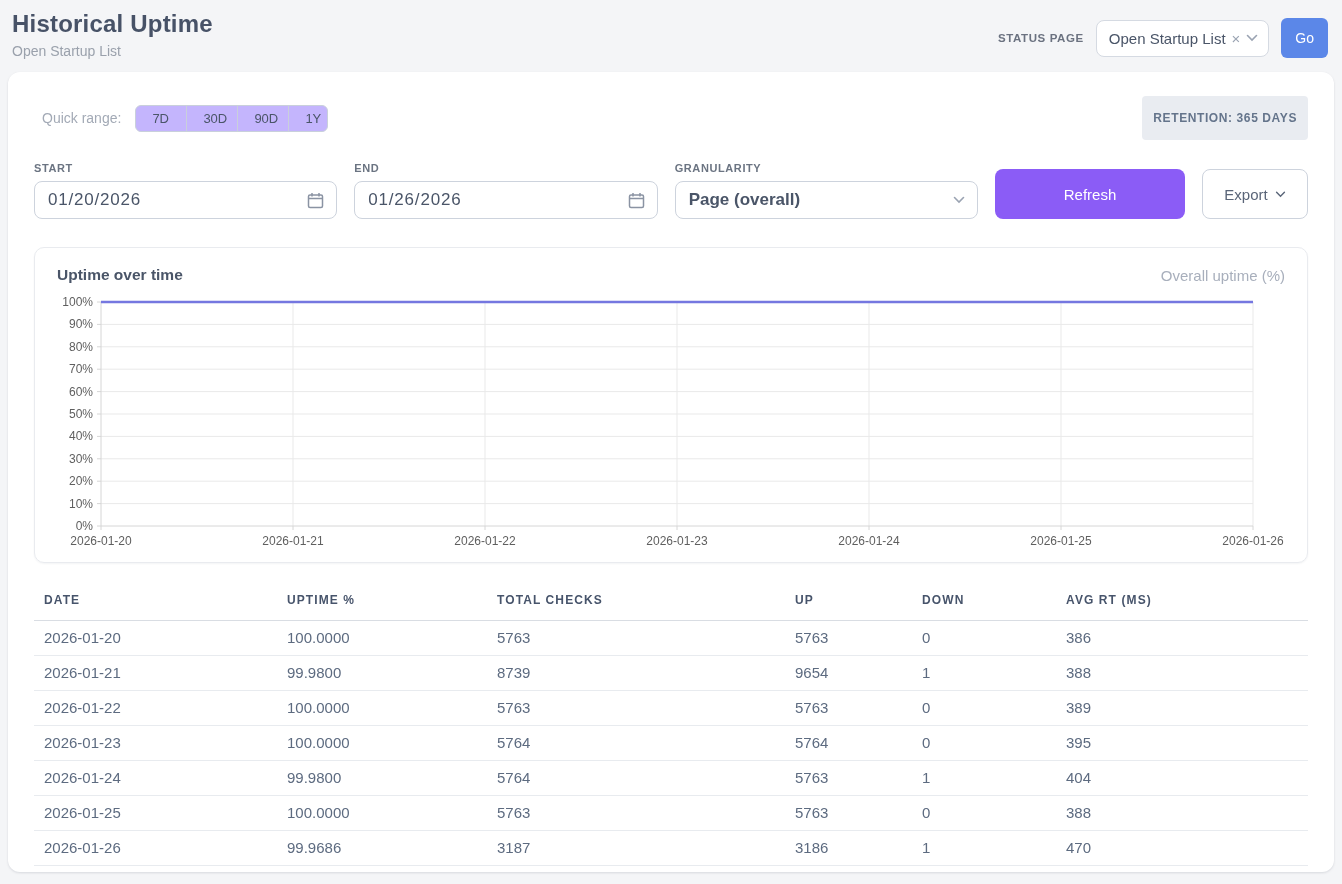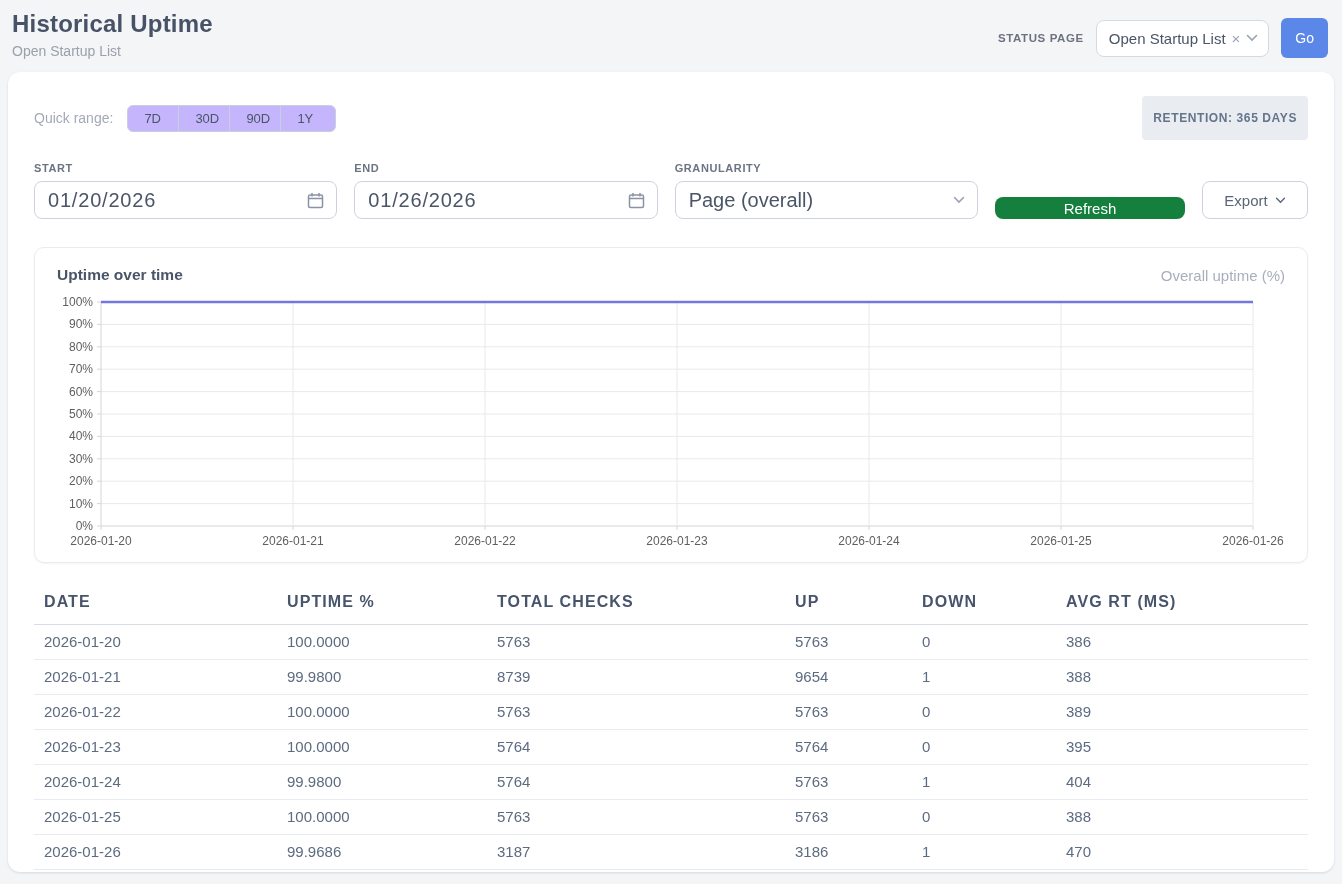--- a/index.html
+++ b/index.html
@@ -34,76 +34,76 @@
     border-radius: 6px; height: 40px; padding: 0 14px; cursor: pointer;
   }
 
   
   .main-panel {
     margin: 0 8px; background: #fff; border-radius: 12px;
     box-shadow: 0 1px 3px rgba(20,30,50,.08), 0 1px 2px rgba(20,30,50,.05);
     padding: 24px 26px 26px; height: 800px;
   }
 
-  .row-quickrange { display: flex; justify-content: space-between; align-items: center; }
+  .row-quickrange { display: flex; justify-content: space-between; align-items: center; margin-left: 8px; }
   .qr-left { display: flex; align-items: center; gap: 14px; }
   .qr-label { font-size: 14px; color: #a3aab6; }
   .qr-group { display: flex; }
   .qr-btn {
     background: #c4b5fd; border: 1px solid #c9d0db; color: #4a5568;
     font-size: 13px; padding: 5px 16px; width: 52px; text-align: left;
     cursor: pointer; margin-left: -1px;
   }
   .qr-btn:first-child { border-radius: 6px 0 0 6px; margin-left: 0; }
-  .qr-btn:last-child { border-radius: 0 6px 6px 0; width: 56px; }
+  .qr-btn:last-child { border-radius: 0 6px 6px 0; width: 40px; }
   .retention-badge {
     background: #e9ecf1; color: #64748b; font-size: 12px; font-weight: 700;
     letter-spacing: .6px; padding: 15px 11px; border-radius: 4px;
   }
 
   .row-form { display: flex; gap: 17px; margin-top: 22px; align-items: flex-end; }
   .field { flex: 1; }
   .field-label {
     display: block; font-size: 11px; font-weight: 600; color: #6b7482;
     letter-spacing: .6px; margin-bottom: 7px;
   }
   .input-box {
     display: flex; align-items: center; justify-content: space-between;
     height: 38px; border: 1px solid #cdd3dd; border-radius: 8px;
     padding: 0 12px 0 13px; background: #fff; cursor: text;
   }
-  .input-box .value { font-size: 20px; color: #4a5568; letter-spacing: .8px; }
-  .select-box { cursor: pointer; }
+  .input-box .value { font-size: 17px; color: #4a5568; letter-spacing: .8px; }
+  .select-box { cursor: pointer; font-weight: bold; }
   .select-box .value { letter-spacing: 0; }
   .refresh-btn {
-    width: 190px; height: 22px; background: #15803d; color: #fff;
+    width: 190px; height: 50px; background: #8b5cf6; color: #fff;
     font-size: 15px; border: none; border-radius: 8px; cursor: pointer; flex: none;
   }
   .export-btn {
-    width: 106px; height: 38px; background: #fff; color: #5a6578;
+    width: 106px; height: 50px; background: #fff; color: #5a6578;
     font-size: 15px; border: 1px solid #cdd3dd; border-radius: 8px;
     cursor: pointer; flex: none; display: flex; align-items: center;
     justify-content: center; gap: 7px;
   }
 
   
   .chart-card {
     margin-top: 28px; border: 1px solid #e9ebef; border-radius: 10px;
     box-shadow: 0 1px 2px rgba(20,30,50,.05); padding: 18px 22px 10px;
   }
   .chart-head { display: flex; justify-content: space-between; align-items: center; }
   .chart-title { font-size: 15.5px; font-weight: 700; color: #4a5568; }
   .chart-legend { font-size: 15px; color: #a8afbc; }
   .chart-svg { display: block; margin-top: 10px; }
   .chart-svg text { font-family: "Liberation Sans", "DejaVu Sans", sans-serif; }
 
   
   .uptime-table { width: 100%; border-collapse: collapse; margin-top: 26px; table-layout: fixed; }
   .uptime-table th {
-    text-align: left; font-size: 16px; font-weight: 700; color: #47546b;
+    text-align: left; font-size: 12px; font-weight: 700; color: #47546b;
     letter-spacing: 1.1px; padding: 4px 10px 13px;
     border-bottom: 1px solid #d9dde3;
   }
   .uptime-table td {
     font-size: 15px; color: #5d6b80; padding: 8px 10px 9px;
     border-bottom: 1px solid #e8ebef;
   }
 </style>
 </head>
 <body>

